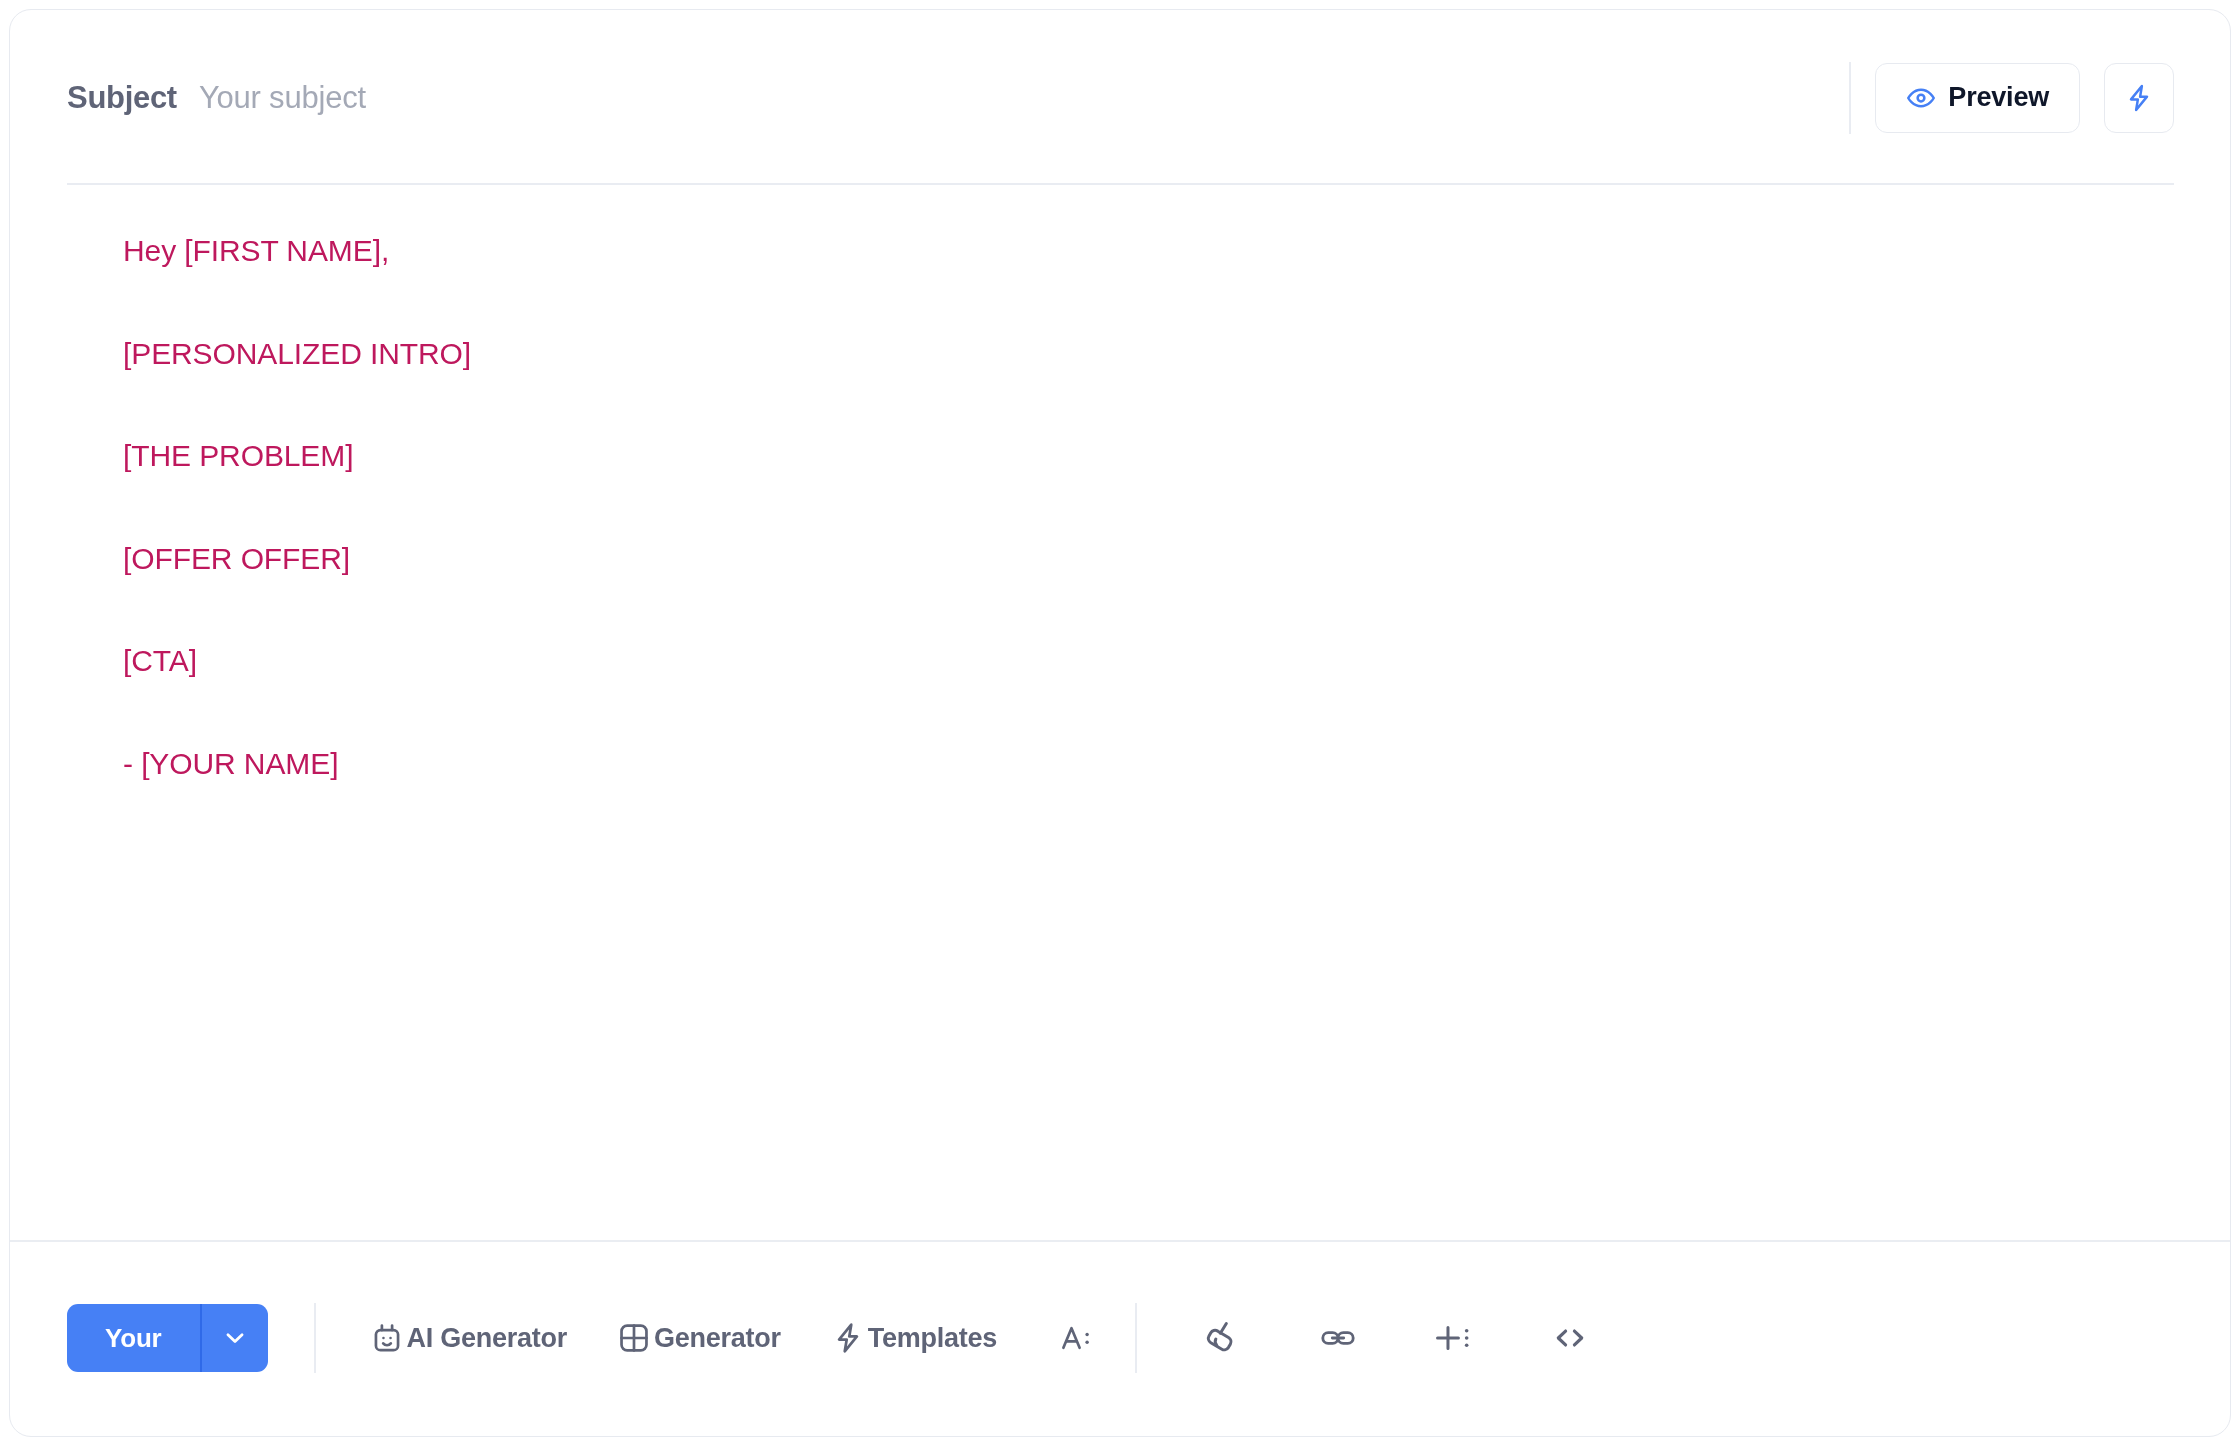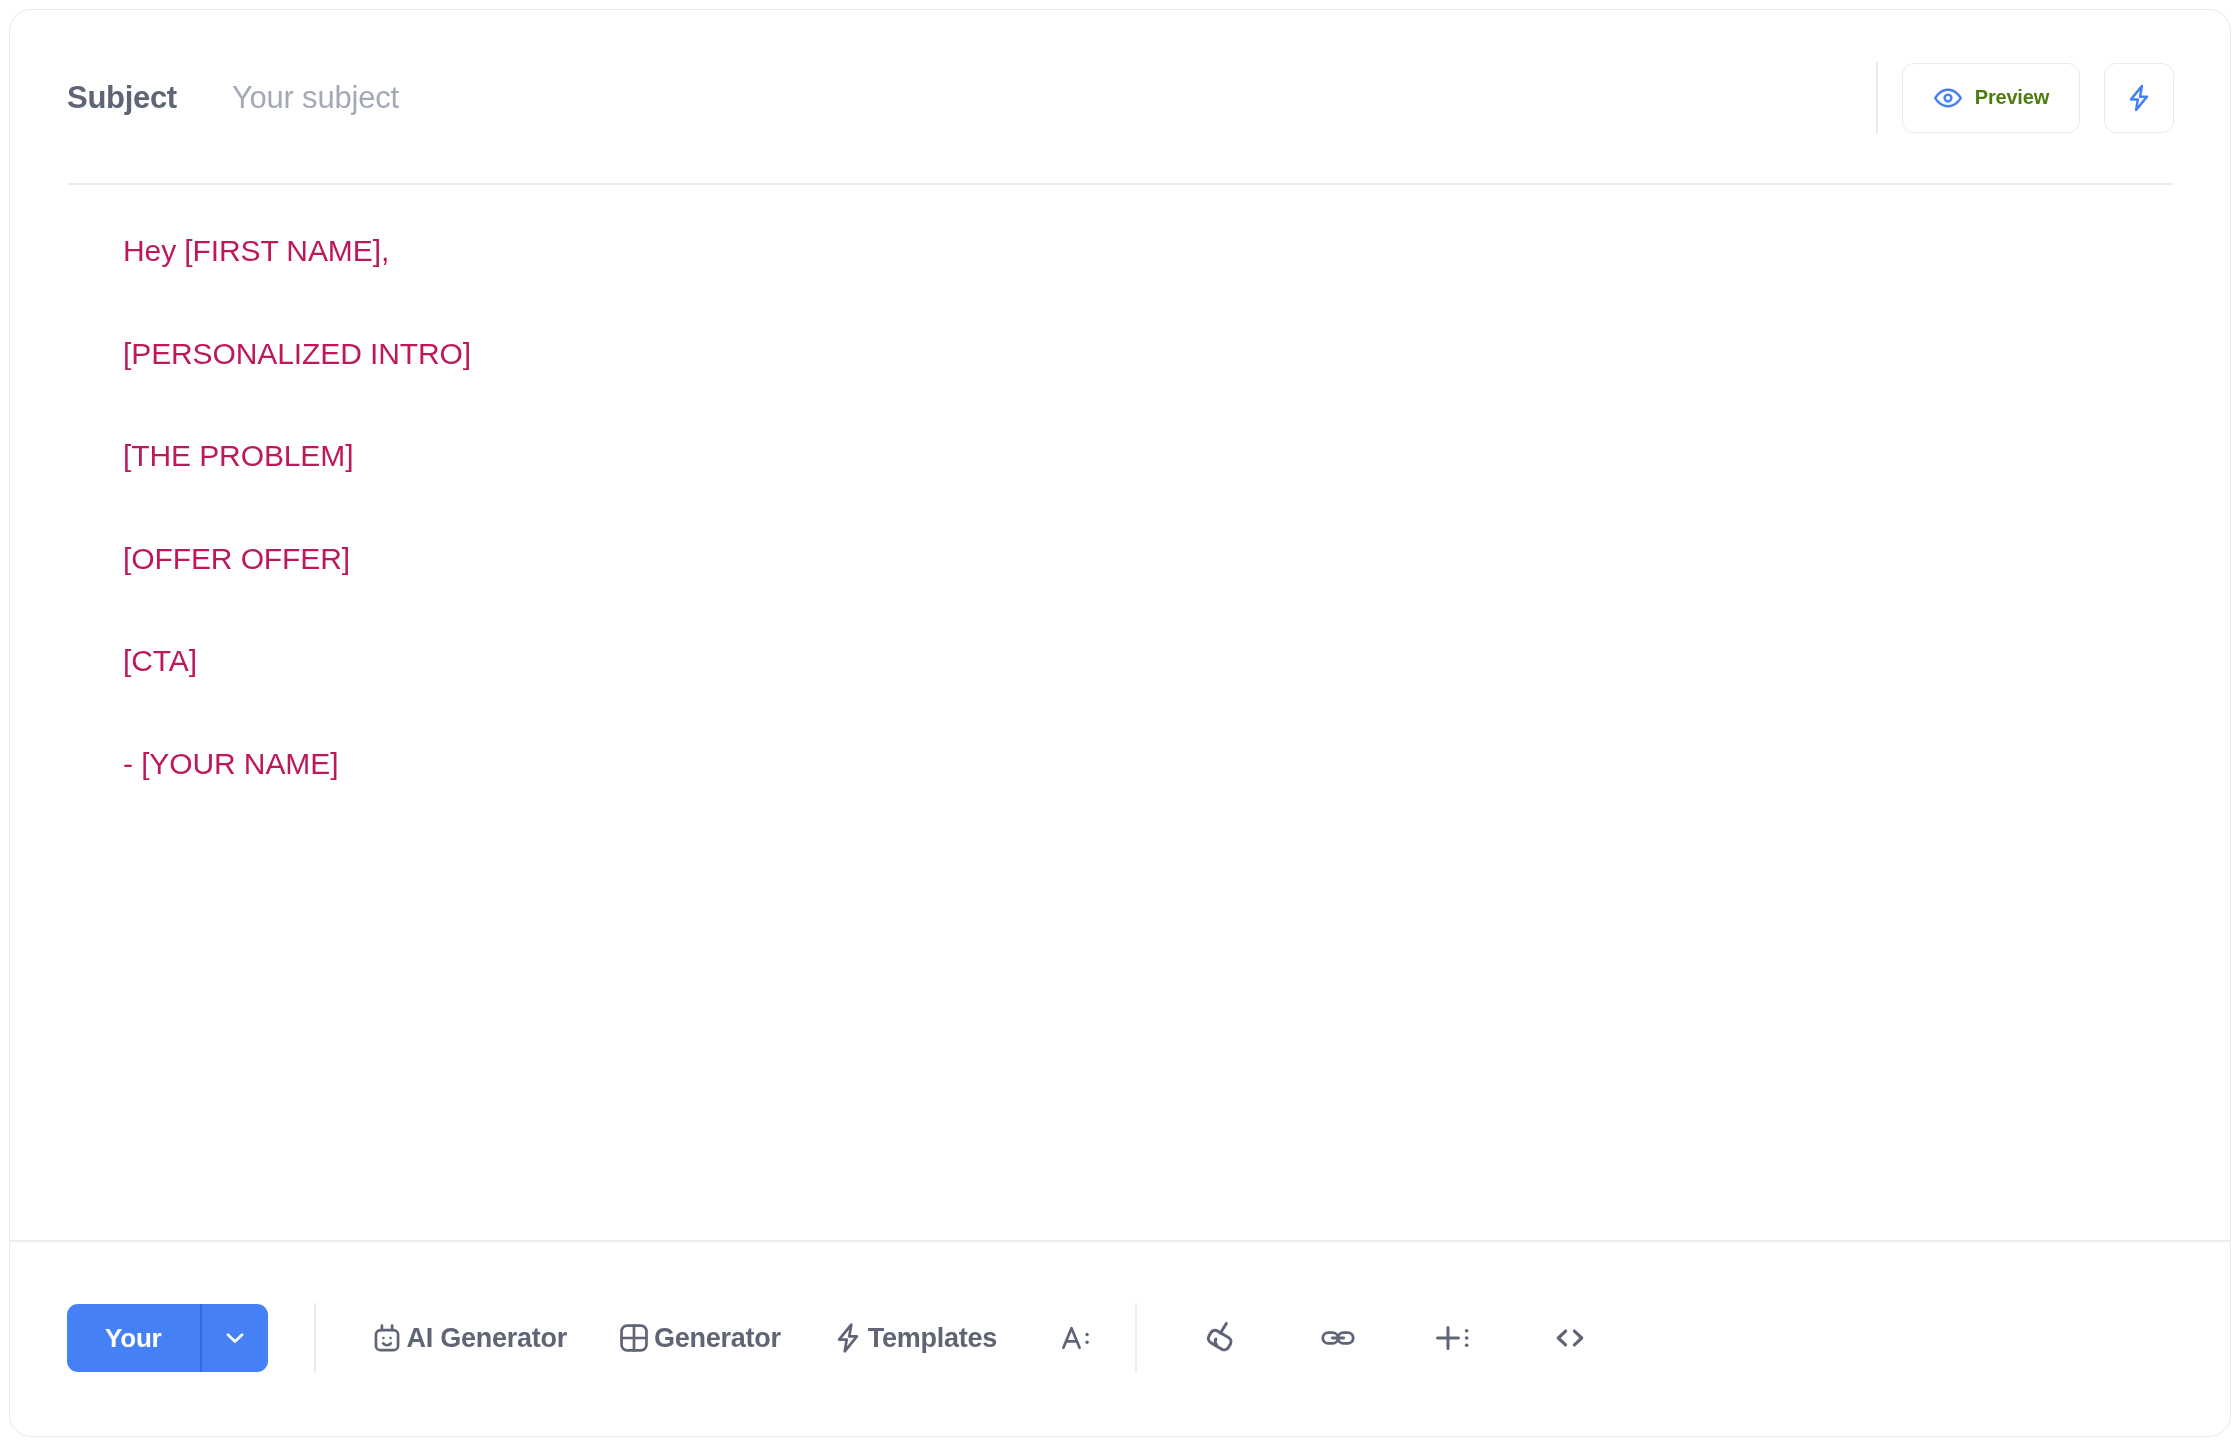--- a/index.html
+++ b/index.html
@@ -56,21 +56,20 @@
     border: 0;
     outline: 0;
     background: transparent;
     font-family: inherit;
     font-size: 31px;
     font-weight: 500;
     color: #2e3340;
     letter-spacing: -0.2px;
     width: 100%;
     padding: 0;
-    margin-left: 33px;
   }
   .subject-input::placeholder {
     color: #a4a9b6;
     font-weight: 500;
   }
 
   .subject-actions {
     display: flex;
     align-items: center;
     gap: 24px;
@@ -89,23 +88,23 @@
     display: inline-flex;
     align-items: center;
     gap: 12px;
     height: 70px;
     padding: 0 30px;
     border: 1.5px solid #e7eaf0;
     border-radius: 12px;
     background: #fff;
     cursor: pointer;
     font-family: inherit;
-    font-size: 20px;
+    font-size: 27px;
     font-weight: 700;
-    color: #4d7c0f;
+    color: #0f172a;
     letter-spacing: -0.2px;
     white-space: nowrap;
   }
 
   .btn-square {
     display: inline-flex;
     align-items: center;
     justify-content: center;
     width: 70px;
     height: 70px;

